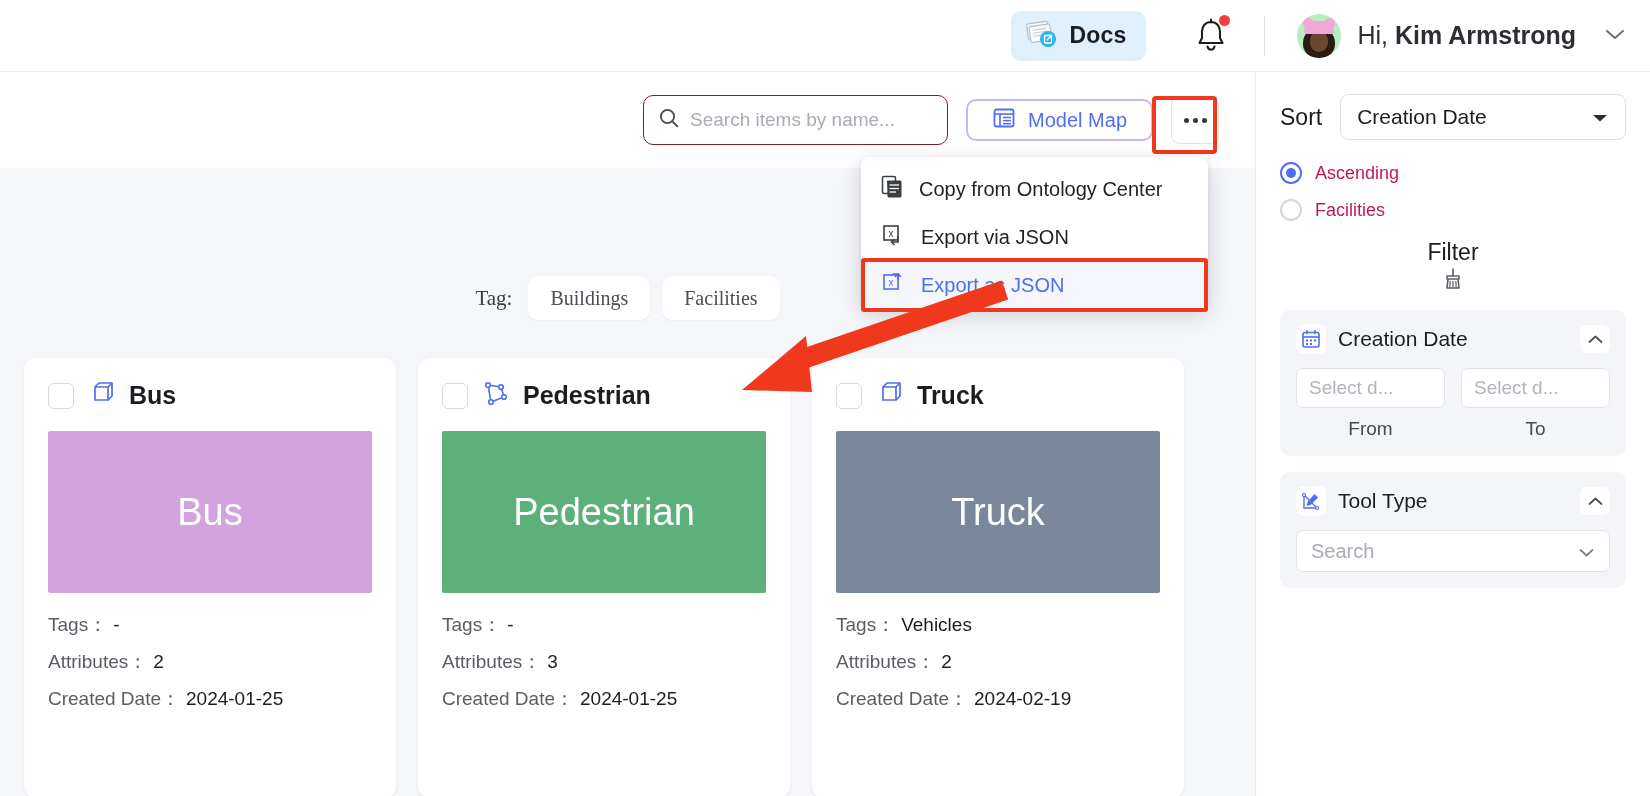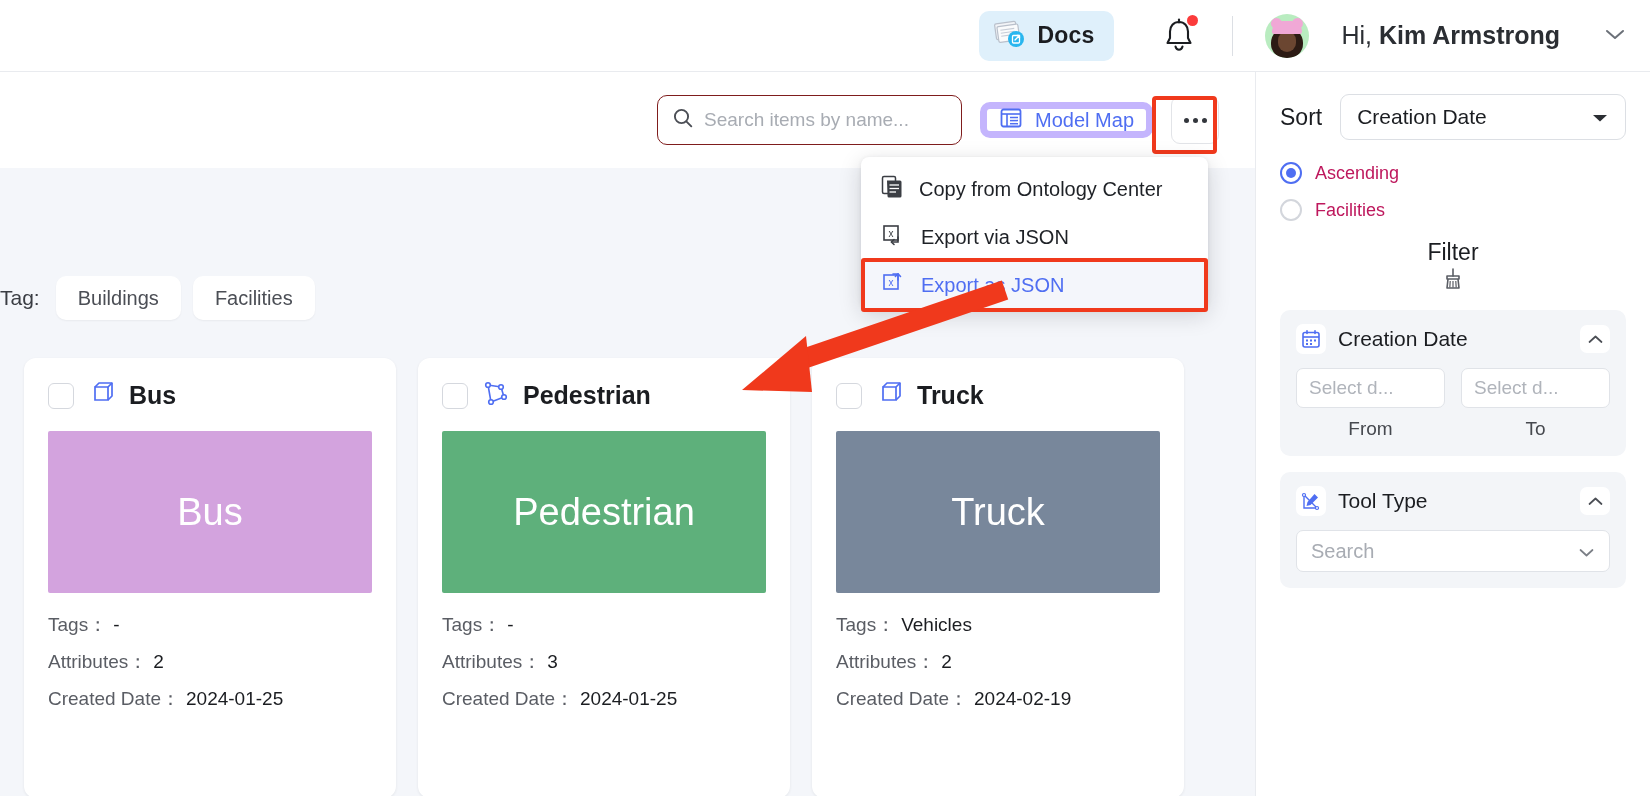--- a/index.html
+++ b/index.html
@@ -24,21 +24,21 @@
     height: 50px; padding: 0 20px 0 14px; cursor: pointer;
     margin-right: 42px;
   }
   .docs-label { font-size: 23px; font-weight: bold; color: #1b1d21; letter-spacing: .2px; }
   .bell-wrap { position: relative; width: 46px; height: 46px; cursor: pointer; margin-right: 30px; }
   .bell-dot {
     position: absolute; right: 4px; top: 2px; width: 11px; height: 11px;
     background: #fb3b3b; border-radius: 50%;
   }
   .divider-v { width: 1px; height: 40px; background: #dcdfe4; margin-right: 32px; }
-  .user-area { display: flex; align-items: center; gap: 32px; cursor: pointer; text-align: right; }
+  .user-area { display: flex; align-items: center; gap: 16px; cursor: pointer; text-align: right; }
   .avatar {
     width: 44px; height: 44px; border-radius: 50%;
     background: #b9ecc0; position: relative; overflow: hidden;
     display: flex; align-items: flex-end; justify-content: center;
   }
   .av-hair { position: absolute; left: 6px; top: 13px; width: 32px; height: 31px; background: #2c1b14; border-radius: 16px 16px 14px 14px; }
   .av-face { position: absolute; left: 13px; top: 18px; width: 18px; height: 20px; background: #6b4631; border-radius: 9px 9px 10px 10px; z-index: 2; }
   .av-hat { position: absolute; left: 7px; top: 7px; width: 30px; height: 13px; background: #f0a8d6; border-radius: 14px 14px 3px 3px; z-index: 3; }
   .av-ear-l { position: absolute; left: 6px; top: 4px; width: 11px; height: 11px; background: #f0a8d6; border-radius: 50% 50% 0 50%; transform: rotate(-20deg); z-index: 3; }
   .av-ear-r { position: absolute; right: 6px; top: 4px; width: 11px; height: 11px; background: #f0a8d6; border-radius: 50% 50% 50% 0; transform: rotate(20deg); z-index: 3; }
@@ -56,22 +56,22 @@
   .search-box {
     width: 305px; height: 50px; border: 1px solid #7f1d1d; border-radius: 10px;
     display: flex; align-items: center; gap: 10px; padding: 0 14px; background: #fff;
   }
   .search-input {
     border: none; outline: none; font-size: 19px; color: #1b1d21;
     background: transparent; width: 100%; font-family: "Liberation Sans", sans-serif;
   }
   .search-input::placeholder { color: #a8acb3; }
   .model-map-btn {
-    height: 36px; border: 7px solid #c4b5fd; border-radius: 10px;
-    display: flex; align-items: center; gap: 12px; padding: 0 12px;
+    height: 42px; border: 2px solid #c4b5fd; border-radius: 10px;
+    display: flex; align-items: center; gap: 12px; padding: 0 24px;
     color: #4f6ef2; font-size: 20px; background: #fff; cursor: pointer;
   }
   .more-btn {
     width: 48px; height: 48px; border: 1px solid #e2e4e8; border-radius: 9px;
     display: flex; align-items: center; justify-content: center;
     background: #fff; cursor: pointer; gap: 4px;
   }
   .more-btn i { width: 5px; height: 5px; background: #33363c; border-radius: 50%; display: block; }
   .more-highlight {
     position: absolute; left: 1152px; top: 96px; width: 65px; height: 58px;
@@ -96,21 +96,21 @@
     border: 4px solid #f0391c; border-radius: 3px; pointer-events: none; z-index: 42;
   }
 
   
   .main {
     position: absolute; left: 0; top: 168px; width: 1255px; height: 628px;
     background: #f4f6fa;
   }
   .tag-row {
     position: absolute; left: 0; top: 108px; width: 1255px;
-    display: flex; align-items: center; gap: 12px;
+    display: flex; align-items: center; justify-content: center; gap: 12px; font-family: Liberation Serif, serif;
   }
   .tag-label { font-size: 21px; color: #3a3d43; margin-right: 4px; }
   .tag-chip {
     background: #fff; border-radius: 10px; height: 44px; padding: 0 22px;
     display: flex; align-items: center; font-size: 20px; color: #4b4e55;
     cursor: pointer; box-shadow: 0 1px 2px rgba(20,22,28,.05);
   }
 
   .cards { position: absolute; left: 24px; top: 190px; display: flex; gap: 22px; }
   .card {

